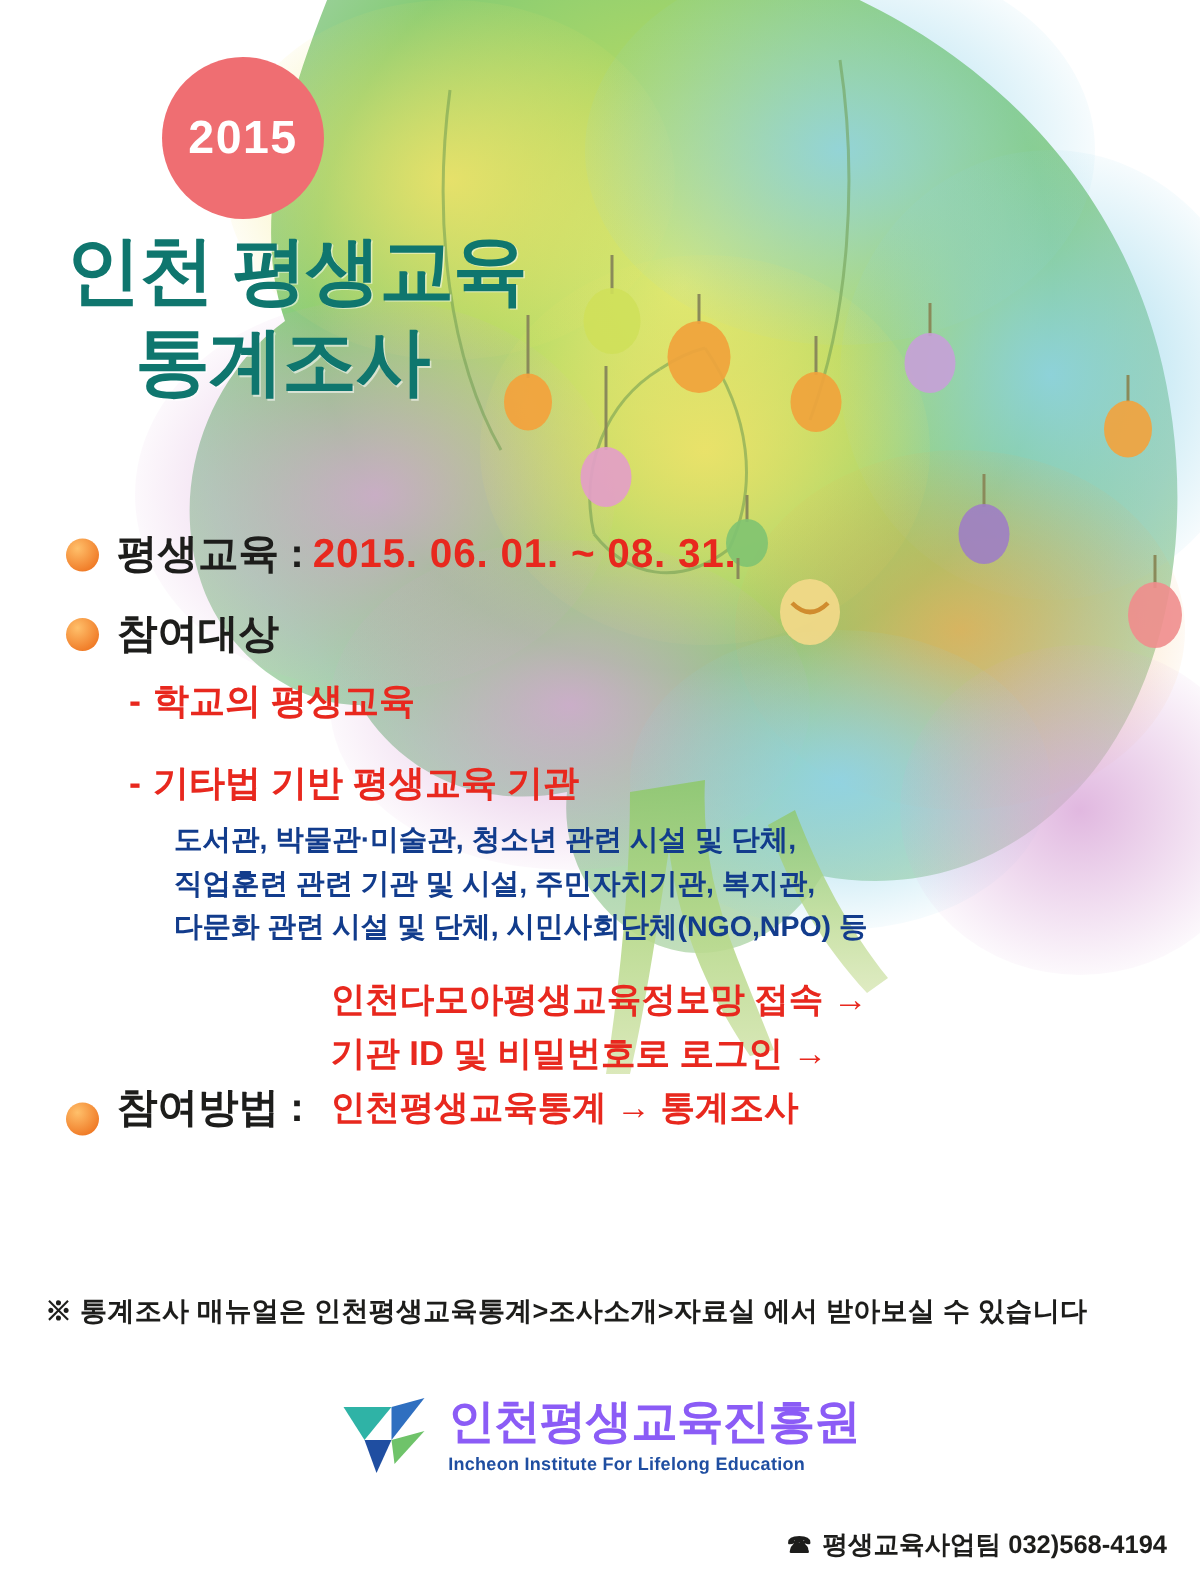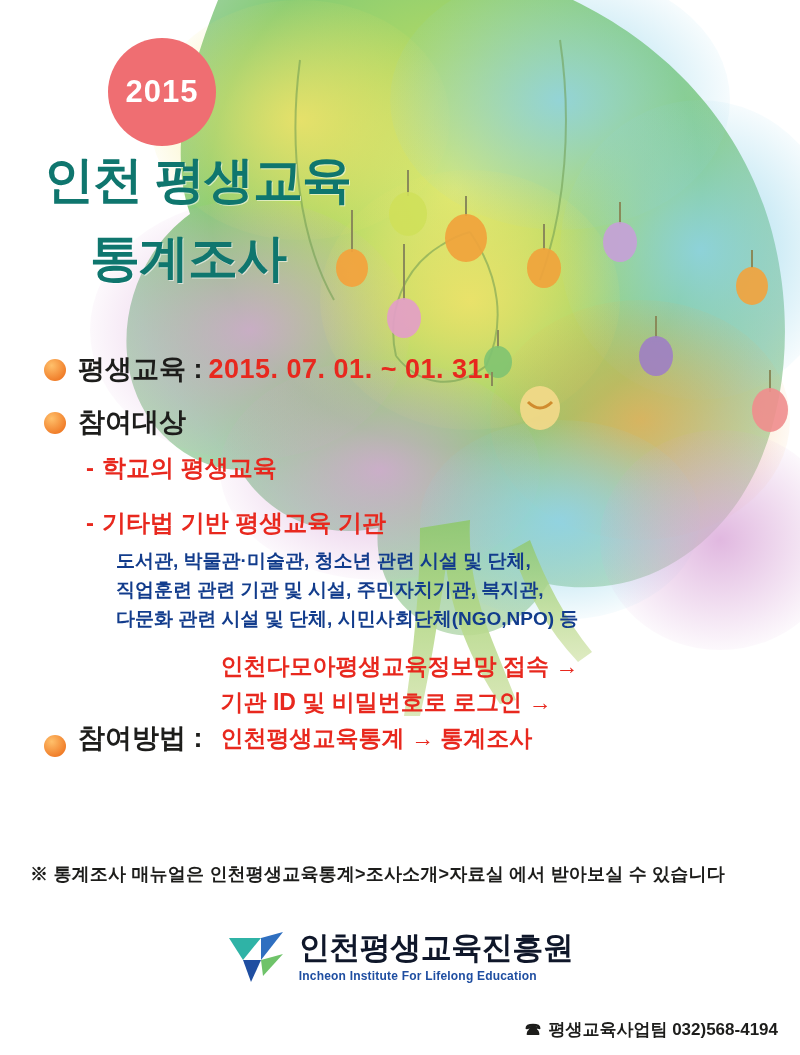--- a/index.html
+++ b/index.html
@@ -77,21 +77,20 @@
   .title-line {
     font-size: 50px;
     font-weight: bold;
     color: #0f766e;
     line-height: 1.22;
     letter-spacing: -1px;
     text-shadow: 1px 1px 0 rgba(255,255,255,0.55);
   }
   .title-line.second {
     padding-left: 46px;
-    margin-top: 17px;
   }
 
   
   .info {
     position: absolute;
     left: 44px;
     top: 352px;
     width: 720px;
   }
 
@@ -206,21 +205,21 @@
     flex: 0 0 auto;
   }
   .logo-text {
     display: flex;
     flex-direction: column;
     justify-content: center;
   }
   .logo-kr {
     font-size: 31px;
     font-weight: bold;
-    color: #0f172a;
+    color: #8b5cf6;
     line-height: 1.1;
     letter-spacing: -0.5px;
   }
   .logo-en {
     font-size: 12px;
     font-weight: bold;
     color: #1f4ea1;
     letter-spacing: 0.2px;
     margin-top: 4px;
   }
@@ -342,21 +341,21 @@
   <div class="title-block">
     <div class="title-line">인천 평생교육</div>
     <div class="title-line second">통계조사</div>
   </div>
 
   <div class="info">
 
     <div class="row">
       <span class="bullet"></span>
       <span class="row-label">평생교육 :</span>
-      <span class="row-value">2015. 07. 01. ~ 01. 31.</span>
+      <span class="row-value">2015. 06. 01. ~ 08. 31.</span>
     </div>
 
     <div class="row" style="margin-top:18px;">
       <span class="bullet"></span>
       <span class="row-label">참여대상</span>
     </div>
 
     <div class="sub-item">
       <span class="dash">-</span><span>학교의 평생교육</span>
     </div>

